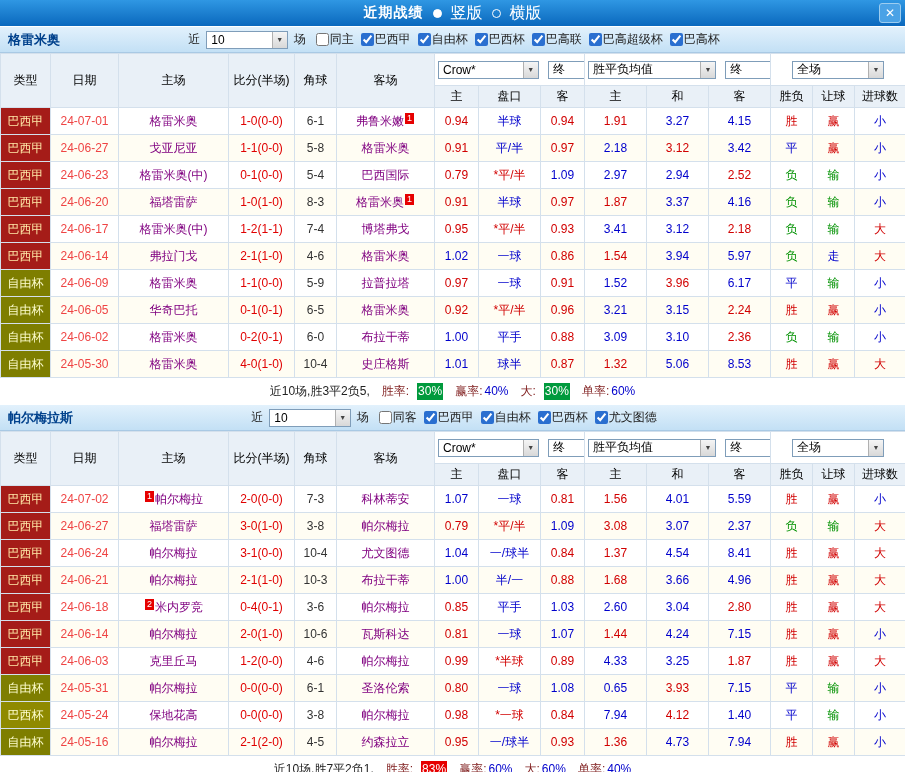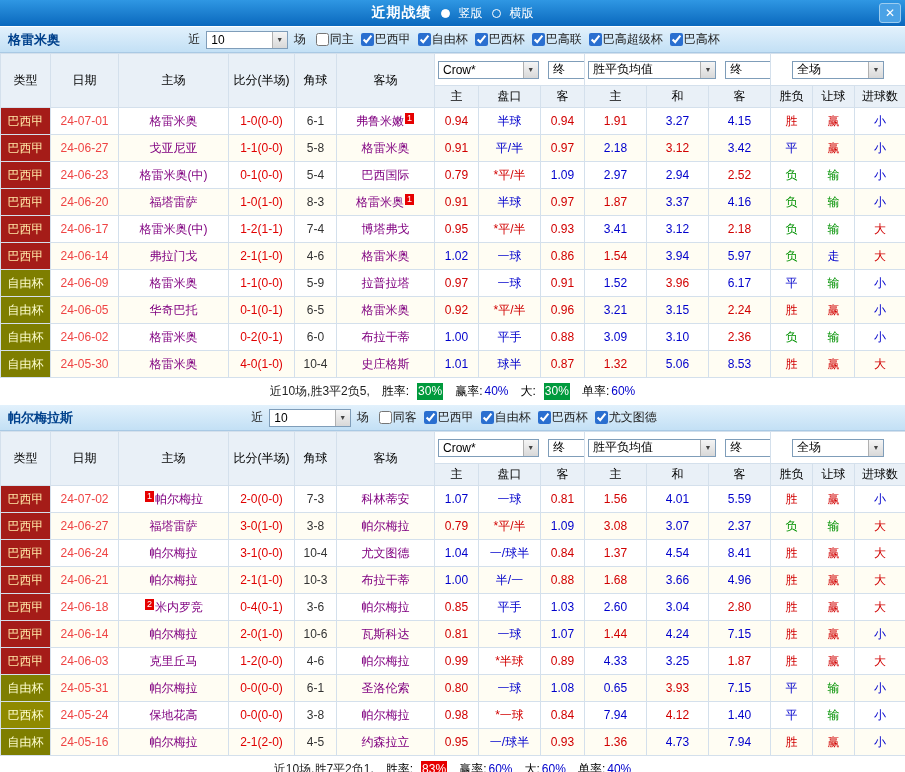--- a/index.html
+++ b/index.html
@@ -20,21 +20,21 @@
     display: flex; align-items: center;
     position: relative; color: #fff;
   }
   .title-cluster { margin: 0 auto; display: flex; align-items: center; gap: 9px; }
   .page-title { font-weight: bold; font-size: 14px; letter-spacing: 1px; }
   .radio {
     width: 9px; height: 9px; border: 1px solid #fff; border-radius: 50%;
     display: inline-block; background: transparent; cursor: pointer;
   }
   .radio.checked { background: #fff; }
-  .radio-label { font-size: 12px; cursor: pointer; }
+  .radio-label { font-size: 16px; cursor: pointer; }
   .close-btn {
     position: absolute; right: 4px; top: 3px;
     width: 22px; height: 20px; line-height: 18px;
     background: #4aa2e6; border: 1px solid #9ccdf0; border-radius: 3px;
     color: #fff; text-align: center; font-size: 12px; cursor: pointer;
   }
 
   
   .strip {
     background: linear-gradient(#e2f1fc, #c3e0f5);
@@ -87,21 +87,21 @@
   .t-red { color: #d10000; }
   .t-blue { color: #0000cc; }
   .t-green { color: #009100; }
 
   
   .summary {
     height: 26px; display: flex; align-items: center; justify-content: center;
     background: #fff; font-size: 12px;
   }
   .sum-text { color: #222; }
-  .stat-label { margin-left: 12px; color: #000000; }
+  .stat-label { margin-left: 12px; color: #7f1d1d; }
   .stat-value { color: #0000cc; margin-left: 2px; }
   .badge { color: #fff; padding: 0 1px; margin-left: 8px; line-height: 17px; display: inline-block; }
   .badge.green { background: #009a3d; }
   .badge.red { background: #e60000; }
 </style>
 </head>
 <body>
 
 <div class="window">
 

